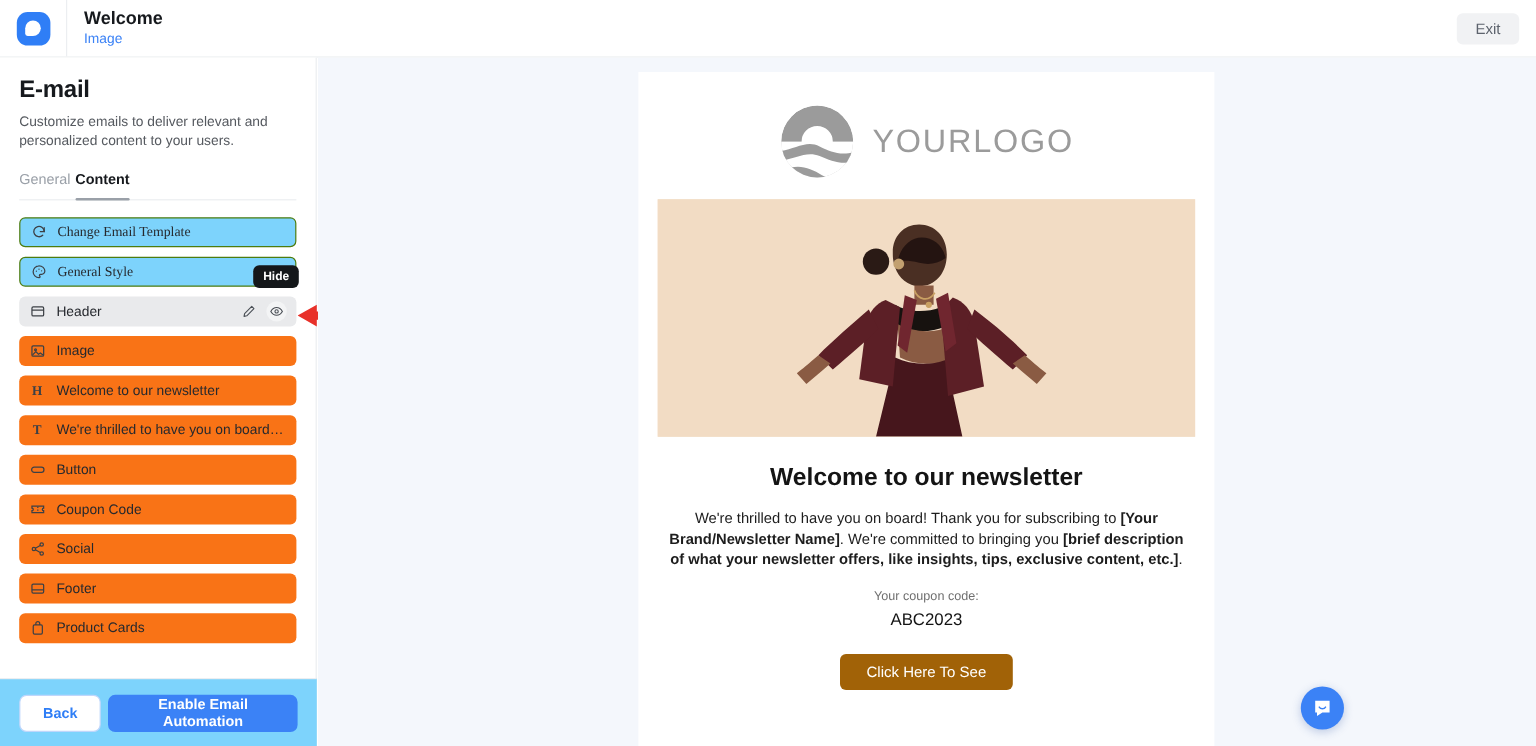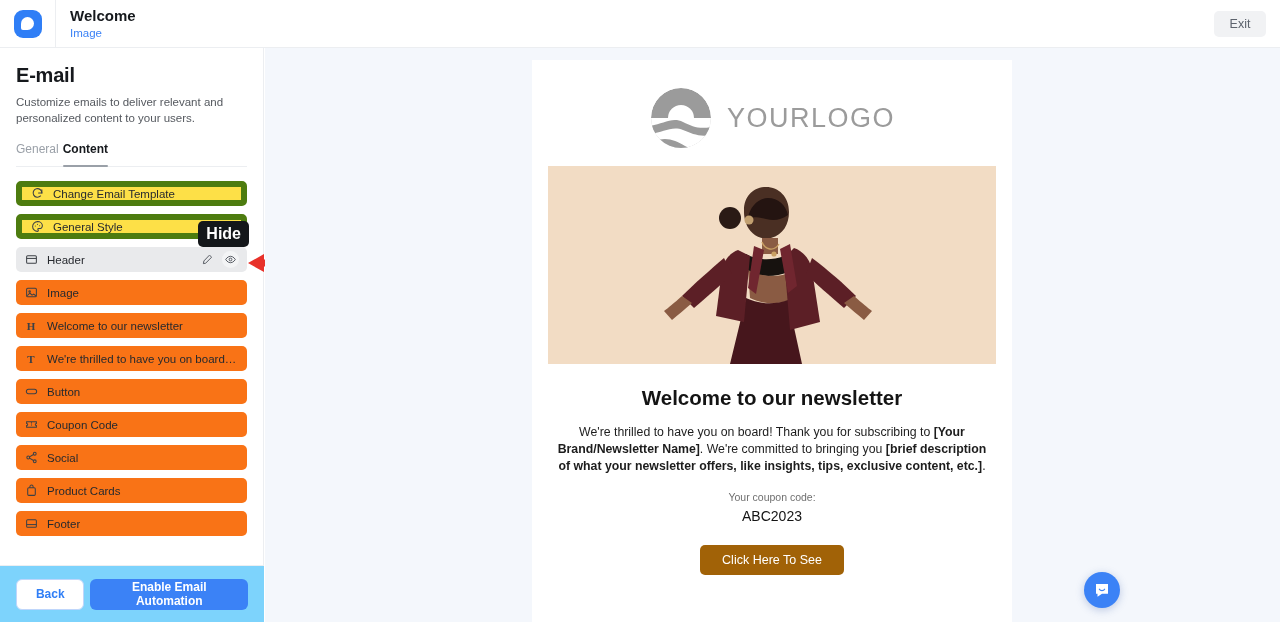--- a/index.html
+++ b/index.html
@@ -62,39 +62,39 @@
   .tab.active::after {
     content: ""; position: absolute; left: 0; right: 0; bottom: -1px;
     height: 2px; background: #9aa0a8; border-radius: 2px;
   }
 
   .block-list { margin: 14px 16px 0 16px; display: flex; flex-direction: column; gap: 8px; }
   .block-row {
     height: 25px; border-radius: 5px; display: flex; align-items: center;
     padding: 0 8px; gap: 9px; cursor: pointer; position: relative;
   }
-  .block-row.outline { background: #fde047; border: 6px solid #4d7c0f; }
+  .block-row.outline { background: #7dd3fc; border: 1px solid #4d7c0f; font-family: Liberation Serif, serif; }
   .block-row.filled  { background: #f97316; }
   .block-row.selected { background: #e9eaec; }
   .block-label { font-size: 11.5px; color: #26292e; white-space: nowrap; overflow: hidden; text-overflow: ellipsis; }
   .blk-ico { width: 14px; height: 14px; flex: 0 0 14px; display: flex; align-items: center; justify-content: center; color: #3c4046; }
   .blk-ico svg { display: block; }
   .letter-ico { font-size: 11px; font-weight: bold; color: #3c4046; font-family: "Liberation Serif", serif; }
 
   .row-actions { margin-left: auto; display: flex; align-items: center; gap: 6px; }
   .act-btn {
     width: 17px; height: 17px; border-radius: 50%;
     display: flex; align-items: center; justify-content: center;
     cursor: pointer; color: #4a4f56; border: none; background: transparent;
   }
   .act-btn.eye { background: #f3f4f5; }
 
   .tooltip {
     position: absolute; right: -2px; top: -26px;
-    background: #14171a; color: #ffffff; font-size: 16px;
+    background: #14171a; color: #ffffff; font-size: 10px;
     padding: 4px 8px; border-radius: 5px; white-space: nowrap;
     font-weight: bold;
   }
 
   
   .red-arrow { position: absolute; left: 248px; top: 252px; width: 52px; height: 22px; }
 
   .side-footer {
     position: absolute; left: 0; bottom: 0; width: 264px; height: 57px;
     border-top: 1px solid #eceef1; background: #7dd3fc;
@@ -274,35 +274,35 @@
               <circle cx="18" cy="19" r="2.6"></circle>
             <path d="M8.3 10.8l7.4-4.3M8.3 13.2l7.4 4.3"></path>
           </svg>
         </span>
         <span class="block-label">Social</span>
       </div>
 
       <div class="block-row filled">
         <span class="blk-ico">
           <svg width="13" height="13" viewBox="0 0 24 24" fill="none" stroke="currentColor" stroke-width="1.9">
+            <rect x="3" y="5" width="18" height="14" rx="2"></rect>
+              <path d="M3 14h18"></path>
+          </svg>
+        </span>
+        <span class="block-label">Footer</span>
+      </div>
+
+      <div class="block-row filled">
+        <span class="blk-ico">
+          <svg width="13" height="13" viewBox="0 0 24 24" fill="none" stroke="currentColor" stroke-width="1.9">
             <rect x="5" y="7" width="14" height="14" rx="2"></rect>
               <path d="M9 7V5a3 3 0 0 1 6 0v2"></path>
           </svg>
         </span>
         <span class="block-label">Product Cards</span>
-      </div>
-
-      <div class="block-row filled">
-        <span class="blk-ico">
-          <svg width="13" height="13" viewBox="0 0 24 24" fill="none" stroke="currentColor" stroke-width="1.9">
-            <rect x="3" y="5" width="18" height="14" rx="2"></rect>
-              <path d="M3 14h18"></path>
-          </svg>
-        </span>
-        <span class="block-label">Footer</span>
       </div>
 
     </div>
 
     <div class="side-footer">
       <button class="btn-back">Back</button>
       <button class="btn-enable">Enable Email Automation</button>
     </div>
   </div>
 

